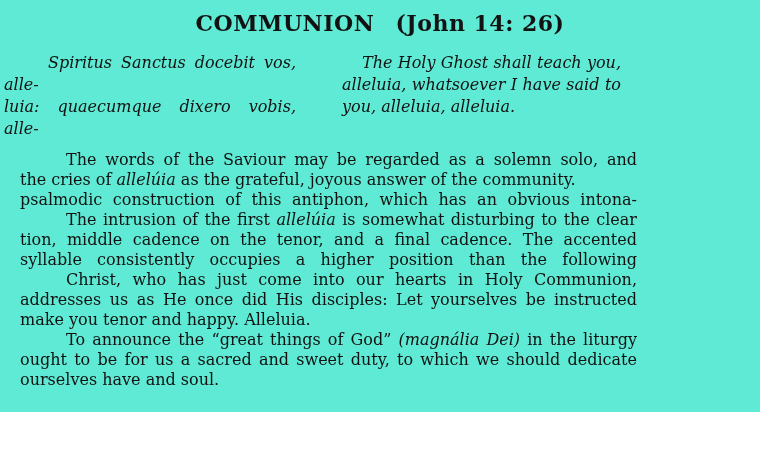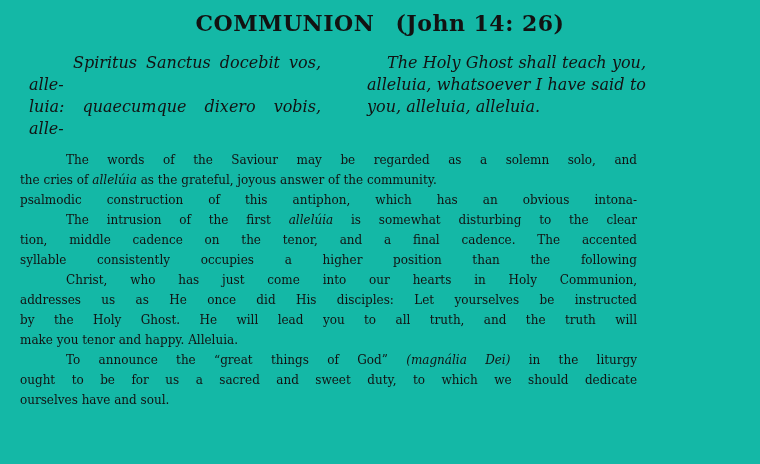--- a/index.html
+++ b/index.html
@@ -1,55 +1,55 @@
 <!DOCTYPE html>
 <html><head>
 <meta charset="utf-8">
 <style>
   html, body { margin: 0; padding: 0; }
   .page {
     position: relative;
     width: 760px;
-    height: 464px;
-    background: #14b8a6;
+    height: 412px;
+    background: #5eead4;
     color: #121212;
     font-family: "DejaVu Serif", "Liberation Serif", serif;
     overflow: hidden;
   }
   
   .title {
     padding-top: 10px;
     text-align: center;
     font-size: 22px;
     font-weight: bold;
     letter-spacing: 0.5px;
     line-height: 26px;
     white-space: nowrap;
   }
   .title .title-ref { margin-left: 13px; }
 
   
   .antiphon {
     display: flex;
-    margin: 16px 0 0 29px;
+    margin: 16px 0 0 4px;
     width: 617px;
     font-style: italic;
     font-size: 16px;
     line-height: 22px;
   }
   .col-latin  { width: 292px; margin-right: 46px; }
   .col-english{ flex: 1; }
   .col-latin  .line.first { text-indent: 44px; }
   .col-english .line.first { text-indent: 20px; }
 
   
   .prose {
     margin: 10px 0 0 20px;
     width: 617px;
-    font-size: 12px;
+    font-size: 16px;
     line-height: 20px;
   }
   .para { margin: 0; }
   .prose .para .line.first { text-indent: 46px; }
 
   
   .justified .line {
     text-align: justify;
     text-align-last: justify;
   }
@@ -87,21 +87,20 @@
       </div>
     <div class="para">
         <div class="line">psalmodic construction of this antiphon, which has an obvious intona-</div>
         <div class="line first">The intrusion of the first <i>allelúia</i> is somewhat disturbing to the clear</div>
         <div class="line">tion, middle cadence on the tenor, and a final cadence. The accented</div>
         <div class="line">syllable consistently occupies a higher position than the following</div>
       </div>
     <div class="para">
         <div class="line first">Christ, who has just come into our hearts in Holy Communion,</div>
         <div class="line">addresses us as He once did His disciples: Let yourselves be instructed</div>
-        <div class="line">by the Holy Ghost. He will lead you to all truth, and the truth will</div>
         <div class="line last">make you tenor and happy. Alleluia.</div>
       </div>
     <div class="para">
         <div class="line first">To announce the “great things of God” <i>(magnália Dei)</i> in the liturgy</div>
         <div class="line">ought to be for us a sacred and sweet duty, to which we should dedicate</div>
         <div class="line last">ourselves have and soul.</div>
       </div>
   </section>
 
 </div>

